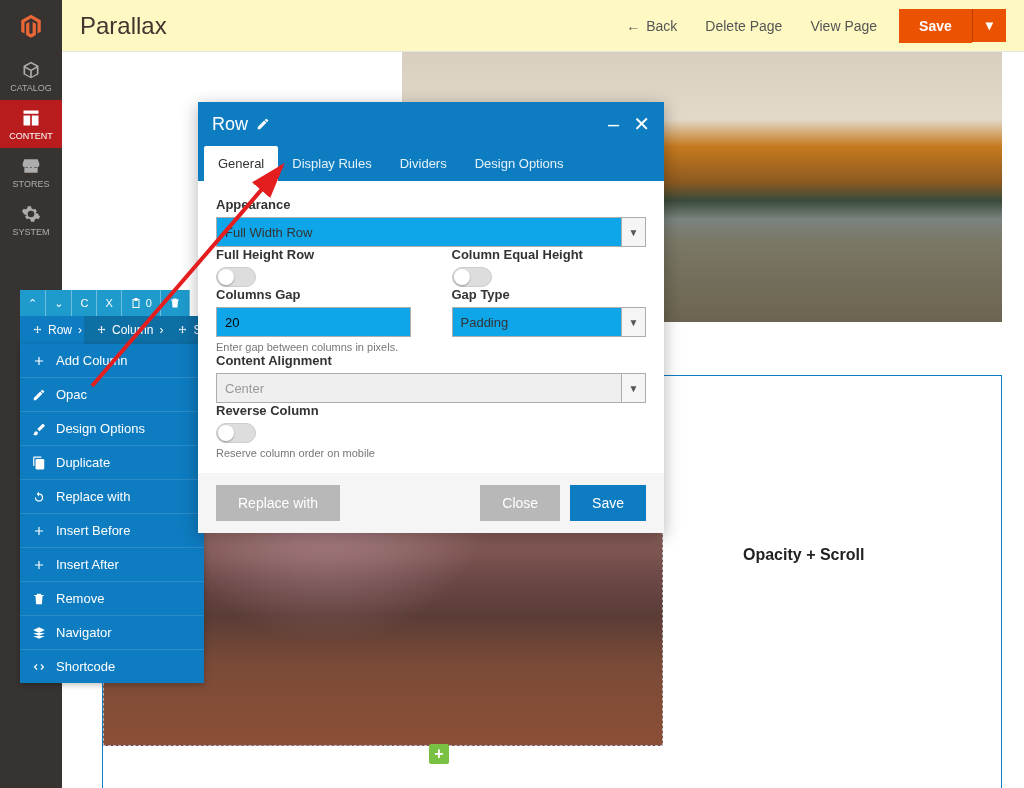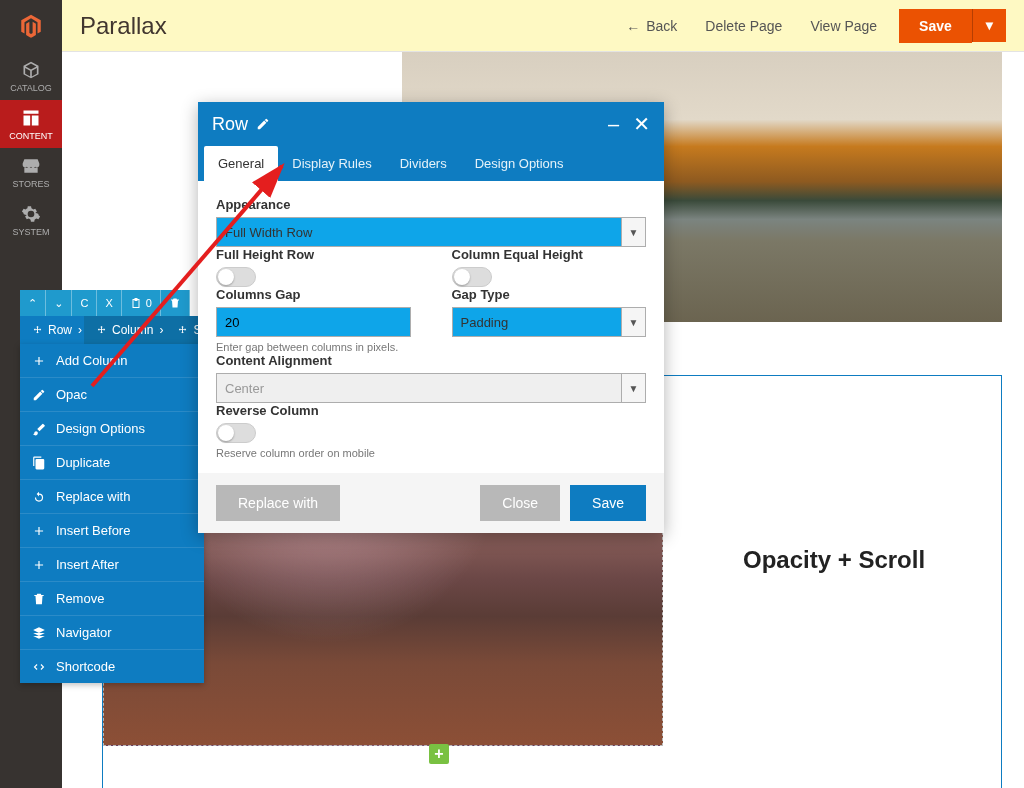--- a/index.html
+++ b/index.html
@@ -31,21 +31,21 @@
 .opacity-heading { position: absolute; left: 140px; top: 100px; font-size: 28px; font-weight: 700; color: #222; }
 
 .row-box { position: absolute; left: 40px; top: 323px; width: 900px; height: 420px; border: 1px solid #0e7cc1; background: #fff; }
 .bg-left {
   position: absolute; left: 0; top: 0; width: 560px; height: 370px;
   background:
     radial-gradient(circle at 40% 25%, rgba(255,210,230,.45) 0%, rgba(255,210,230,0) 40%),
     linear-gradient(180deg, #6a3d5e 0%, #7d4a62 25%, #8a5f5a 42%, #6b4746 55%, #5a3c36 65%, #7a4a38 78%, #8c4f36 100%);
   border: 1px dashed #bbb;
 }
-.right-heading { position: absolute; left: 640px; top: 170px; font-size: 24px; font-weight: 700; color: #222; }
+.right-heading { position: absolute; left: 640px; top: 170px; font-size: 16px; font-weight: 700; color: #222; }
 .add-btn { position: absolute; left: 326px; top: 368px; width: 20px; height: 20px; background: #79c142; color: #fff; display: flex; align-items: center; justify-content: center; font-size: 16px; font-weight: 700; border-radius: 2px; cursor: pointer; }
 
 
 .builder-bar { position: absolute; left: 20px; top: 290px; height: 26px; background: #1f9acd; display: flex; align-items: center; color: #fff; font-size: 11px; }
 .builder-bar .cell { padding: 0 8px; border-right: 1px solid rgba(255,255,255,.35); height: 100%; display: flex; align-items: center; gap: 4px; cursor: pointer; }
 
 
 .crumbs { position: absolute; left: 20px; top: 316px; height: 28px; display: flex; background: #0e6fa5; color: #fff; font-size: 12px; }
 .crumbs .c { padding: 0 12px; display: flex; align-items: center; gap: 5px; background: #0e6fa5; cursor: pointer; position: relative; }
 .crumbs .c.active { background: #0e7cc1; }

